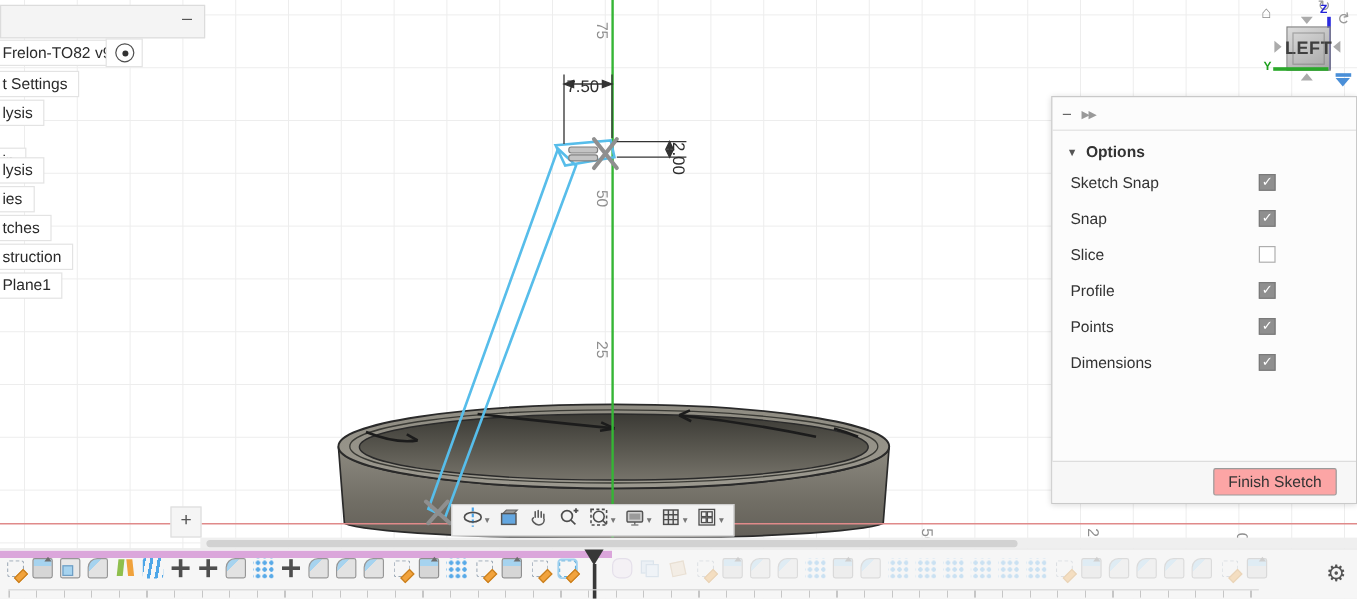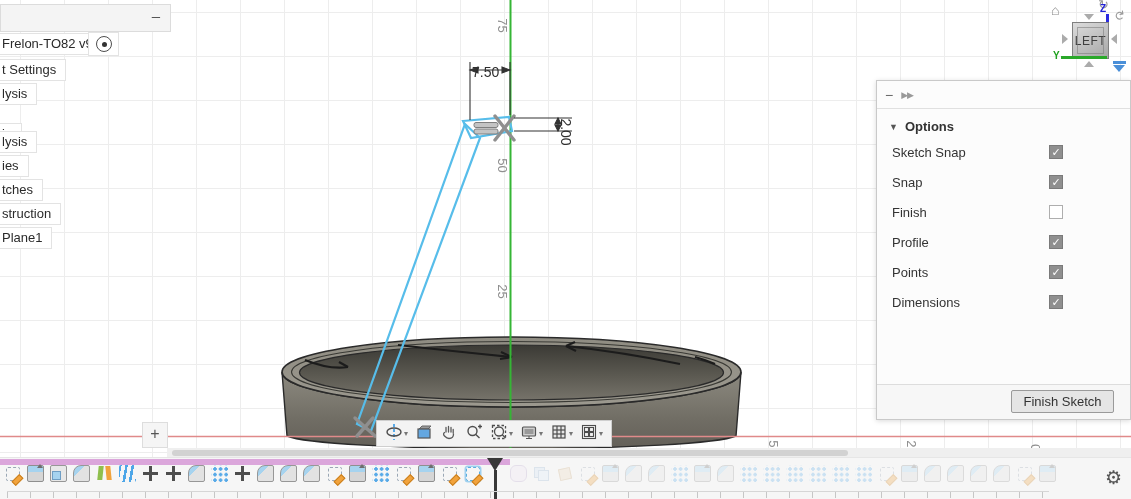--- a/index.html
+++ b/index.html
@@ -22,21 +22,21 @@
   
   #plus-btn{position:absolute;left:142px;top:422px;width:24px;height:24px;z-index:5;background:#f5f5f5;border:1px solid #ddd;
     color:#555;font-size:16px;text-align:center;line-height:22px;}
   
   #viewcube{position:absolute;left:1046px;top:0;width:85px;height:80px;z-index:5;}
   #vc-home{position:absolute;left:5px;top:2px;font-size:14px;color:#8a8a8a;}
   .vc-rot{position:absolute;font-size:13px;color:#9a9a9a;}
   #vc-face{position:absolute;left:26px;top:22px;width:35px;height:35px;background:linear-gradient(150deg,#dcdcdc,#a6a6a6);
     border:1px solid #808080;display:flex;align-items:center;justify-content:center;}
   #vc-face::after{content:"";position:absolute;inset:4px;border:1px solid rgba(120,120,120,.55);}
-  #vc-face span{font-size:12px;font-weight:normal;color:#3f3f3f;letter-spacing:.5px;}
+  #vc-face span{font-size:15px;font-weight:bold;color:#3f3f3f;letter-spacing:.5px;}
   .vc-tri{position:absolute;width:0;height:0;}
   #vc-z{position:absolute;left:54px;top:3px;color:#2323d8;font-weight:bold;font-size:10px;}
   #vc-zline{position:absolute;left:60px;top:14px;width:3px;height:44px;background:#2a2ae0;}
   #vc-y{position:absolute;left:7px;top:50px;color:#1ea01e;font-weight:bold;font-size:10px;}
   #vc-yline{position:absolute;left:15px;top:56px;width:46px;height:3px;background:#2aa82a;}
   #vc-funnel{position:absolute;left:1113px;top:61px;z-index:5;width:13px;}
   #vc-funnel .bar{height:2.5px;background:#4a8fd8;margin-bottom:1.5px;}
   #vc-funnel .tri{width:0;height:0;border-left:6.5px solid transparent;border-right:6.5px solid transparent;border-top:7px solid #4a8fd8;}
   
   #palette{position:absolute;left:876px;top:80px;width:255px;height:340px;z-index:6;background:#fcfcfc;
@@ -48,21 +48,21 @@
   #options-header{display:flex;align-items:center;padding:10px 10px 4px 12px;}
   #options-caret{font-size:9px;color:#555;margin-right:7px;}
   #options-label{font-size:13px;font-weight:bold;color:#333;text-align:right;}
   .prow{position:relative;height:30px;}
   .prow .plabel{position:absolute;left:15px;top:7px;font-size:13px;color:#333;}
   .cb{position:absolute;left:172px;top:7px;width:14px;height:14px;box-sizing:border-box;font-size:11px;line-height:13px;text-align:center;}
   .cb.on{background:#8f8f8f;border:1px solid #7a7a7a;color:#fff;}
   .cb.off{background:#fff;border:1px solid #aeaeae;}
   .picon{position:absolute;top:4px;width:22px;height:22px;}
   #palette-footer{position:absolute;left:0;right:0;bottom:0;height:34px;border-top:1px solid #ddd;background:#f7f7f7;}
-  #finish-btn{position:absolute;right:16px;top:5px;width:103px;height:23px;background:#e5e5e5;border:1px solid #9a9a9a;
+  #finish-btn{position:absolute;right:16px;top:5px;width:103px;height:23px;background:#fca5a5;border:1px solid #9a9a9a;
     border-radius:2px;font-size:13px;color:#333;font-family:"Liberation Sans",sans-serif;}
   
   #nav-toolbar{position:absolute;left:376px;top:420px;height:27px;z-index:6;background:#f3f3f3;border:1px solid #cfcfcf;
     display:flex;align-items:center;padding:0 6px;gap:3px;box-sizing:border-box;}
   .nav-item{display:flex;align-items:center;gap:1px;padding:1px 2px;}
   .nav-caret{font-size:8px;color:#777;}
   
   #scroll-track{position:absolute;left:167px;top:448px;width:964px;height:9px;z-index:6;background:#efefef;}
   #scroll-thumb{position:absolute;left:5px;top:1.5px;width:676px;height:6px;background:#d2d2d2;border-radius:3px;}
   
@@ -236,21 +236,21 @@
     <div id="palette-rows">
         <div class="prow">
           <span class="plabel">Sketch Snap</span>
           <span class="cb on">✓</span>
         </div>
         <div class="prow">
           <span class="plabel">Snap</span>
           <span class="cb on">✓</span>
         </div>
         <div class="prow">
-          <span class="plabel">Finish</span>
+          <span class="plabel">Slice</span>
           <span class="cb off"></span>
         </div>
         <div class="prow">
           <span class="plabel">Profile</span>
           <span class="cb on">✓</span>
         </div>
         <div class="prow">
           <span class="plabel">Points</span>
           <span class="cb on">✓</span>
         </div>

